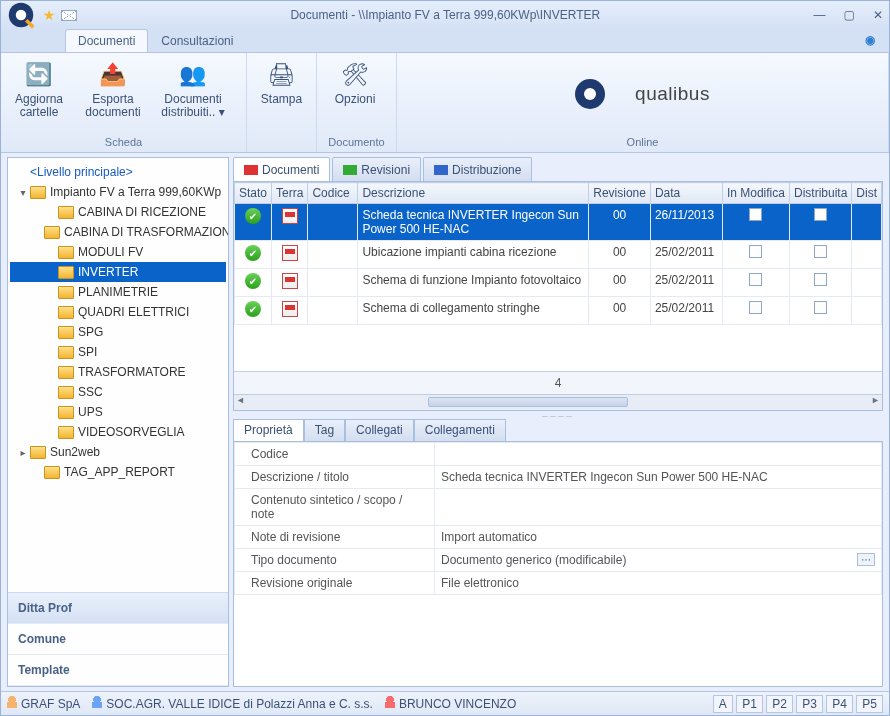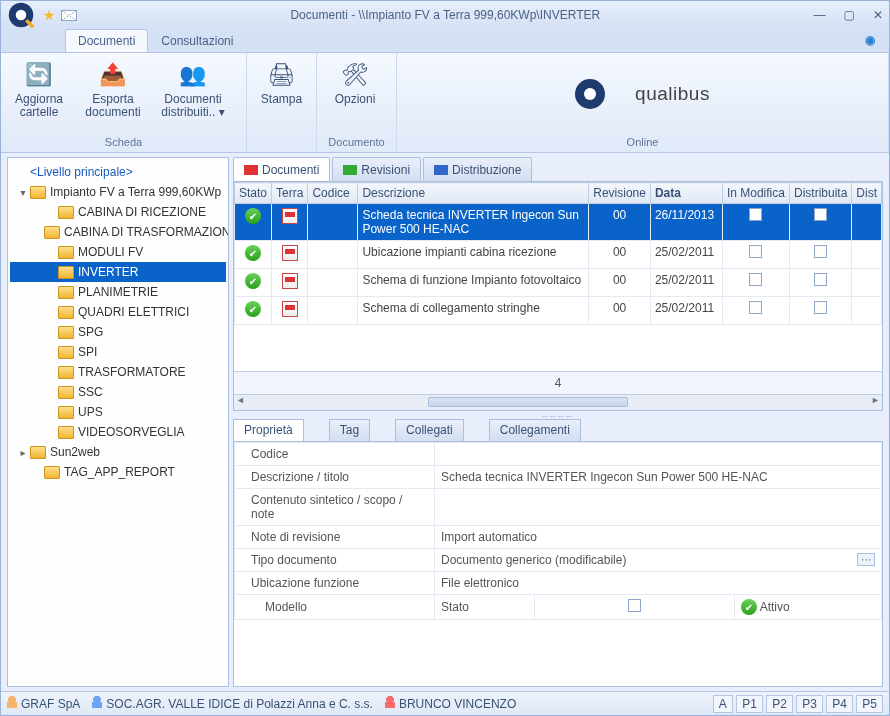--- a/index.html
+++ b/index.html
@@ -72,21 +72,21 @@
 .grid-footer { flex:1; display:flex; flex-direction:column; justify-content:flex-end;}
 .count-row { background:#f2f5fb; border-top:1px solid #c0cee4; text-align:center; color:#555; padding:4px 0;}
 .scrollbar { height:16px; background:#e8ecf5; border-top:1px solid #c0cee4; position:relative;}
 .scrollbar::before{content:"◄"; position:absolute; left:2px; top:0; font-size:9px; color:#678;}
 .scrollbar::after{content:"►"; position:absolute; right:2px; top:0; font-size:9px; color:#678;}
 .scrollthumb{position:absolute; left:30%; top:2px; height:10px; width:200px; background:linear-gradient(#dce4f2,#c6d3e9); border:1px solid #a9bfe0; border-radius:2px;}
 
 .splitter { height:8px; text-align:center; color:#9fb0cd; font-size:10px; letter-spacing:2px; cursor:row-resize;}
 
 
-.prop-tabs { display:flex; height:22px;gap:25px;}
+.prop-tabs { display:flex; height:22px;}
 .prop-tab { padding:3px 10px; background:linear-gradient(#e9effa,#d4def0); border:1px solid #a9bfe0; border-bottom:none; color:#3a5176; cursor:pointer;}
 .prop-tab.active { background:#fff;}
 .prop-body { flex:1; border:1px solid #a9bfe0; background:#fff; overflow:hidden;}
 table.props { width:100%; border-collapse:collapse;}
 table.props td { border:1px solid #e4e9f3; padding:4px 6px; color:#555; height:22px; font-size:12px;}
 table.props td.label { width:200px; padding-left:16px;}
 .more-btn { float:right; border:1px solid #a9bfe0; background:#eef3fb; width:18px; text-align:center; font-size:10px; cursor:pointer;}
 
 
 .statusbar { position:absolute; left:0; right:0; bottom:0; height:24px; background:linear-gradient(#eef3fb,#dfe8f6); border-top:1px solid #b4c6e4; display:flex; align-items:center; padding:0 6px; gap:12px; color:#3a5176;}
@@ -250,20 +250,25 @@
       <div class="tree-node tn-l1">
           <span class="expander">▸</span>
           <span class="folder-icon"></span>
           <span>Sun2web</span>
         </div>
       <div class="tree-node tn-l2" style="padding-left:20px;">
           <span class="expander"></span>
           <span class="folder-icon"></span>
           <span>TAG_APP_REPORT</span>
         </div>
+    </div>
+    <div class="sidebar-sections">
+      <div class="sidebar-section active">Ditta Prof</div>
+      <div class="sidebar-section">Comune</div>
+      <div class="sidebar-section">Template</div>
     </div>
   </div>
 
   <div class="main">
     <div class="doc-tabs">
       <div class="doc-tab active">
           <span class="dicon"></span>
           <span>Documenti</span>
         </div>
       <div class="doc-tab">
@@ -278,21 +283,21 @@
 
     <div class="grid-wrap">
       <table class="grid">
         <thead>
             <tr>
           <th style="width:34px;">Stato</th>
           <th style="width:30px;">Terra</th>
           <th style="width:50px;">Codice</th>
           <th>Descrizione</th>
           <th style="width:56px;">Revisione</th>
-          <th style="width:72px;font-weight:bold;">Data</th>
+          <th style="width:72px;">Data</th>
           <th style="width:66px;">In Modifica</th>
           <th style="width:58px;">Distribuita</th>
           <th style="width:24px;margin-top:32px;">Dist</th>
         </tr>
           </thead>
         <tbody id="grid-body">
             <tr class="sel">
               <td class="center"><span class="status-dot">✔</span></td>
               <td class="center"><span class="pdf-icon"></span></td>
               <td></td>
@@ -371,29 +376,23 @@
             </tr>
         <tr>
               <td class="label">Note di revisione</td>
               <td colspan="3">Import automatico</td>
             </tr>
         <tr>
               <td class="label">Tipo documento</td>
               <td colspan="3"><span>Documento generico (modificabile)</span><span class="more-btn">⋯</span></td>
             </tr>
         <tr>
-              <td class="label">Ubicazione funzione</td>
+              <td class="label">Revisione originale</td>
               <td colspan="3">File elettronico</td>
             </tr>
-        <tr>
-          <td class="label" style="width:100px;padding-left:30px;">Modello</td>
-          <td style="width:100px;">Stato</td>
-          <td class="center" style="width:200px;"><span class="chk"></span></td>
-          <td><span class="status-dot">✔</span> <span>Attivo</span></td>
-        </tr>
       </tbody>
         </table>
     </div>
   </div>
 </div>
 
 <div class="statusbar">
   <span><span class="person-icon p-orange"></span><span>GRAF SpA</span></span>
   <span><span class="person-icon p-blue"></span><span>SOC.AGR. VALLE IDICE di Polazzi Anna e C. s.s.</span></span>
   <span><span class="person-icon p-red"></span><span>BRUNCO VINCENZO</span></span>

